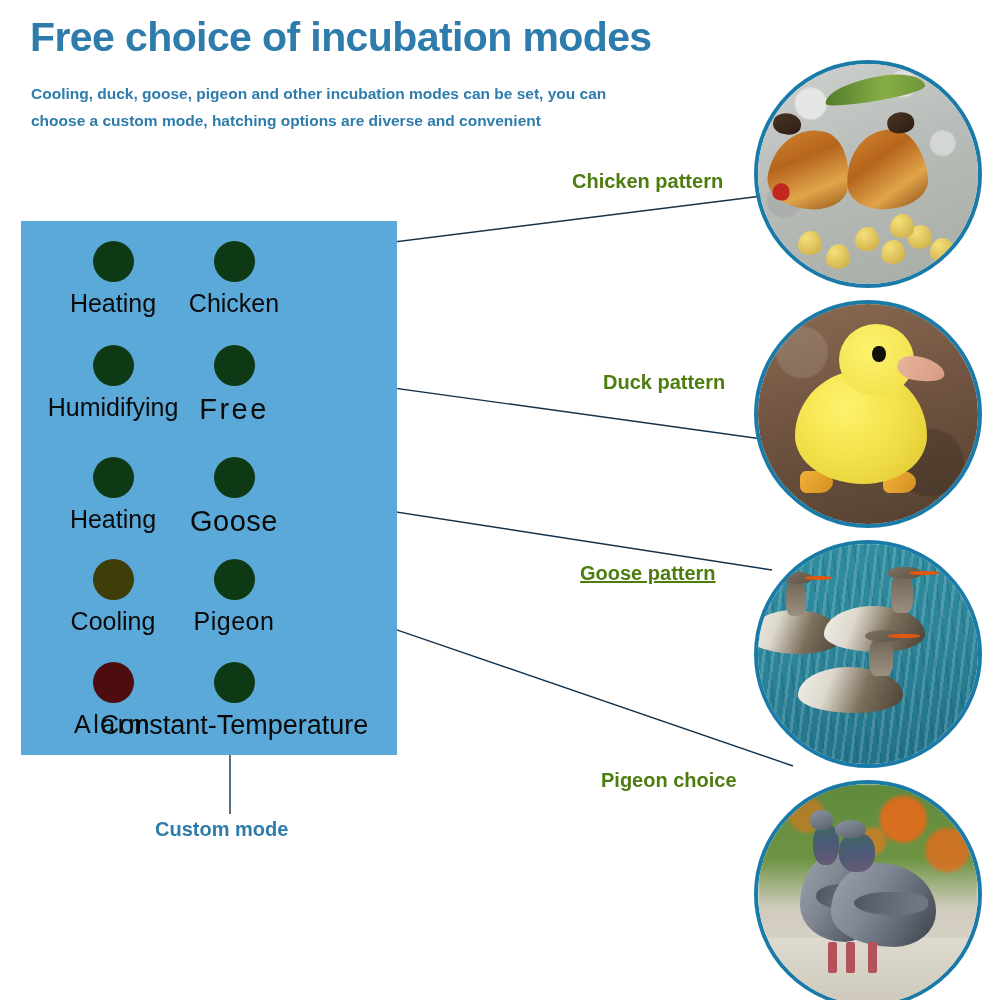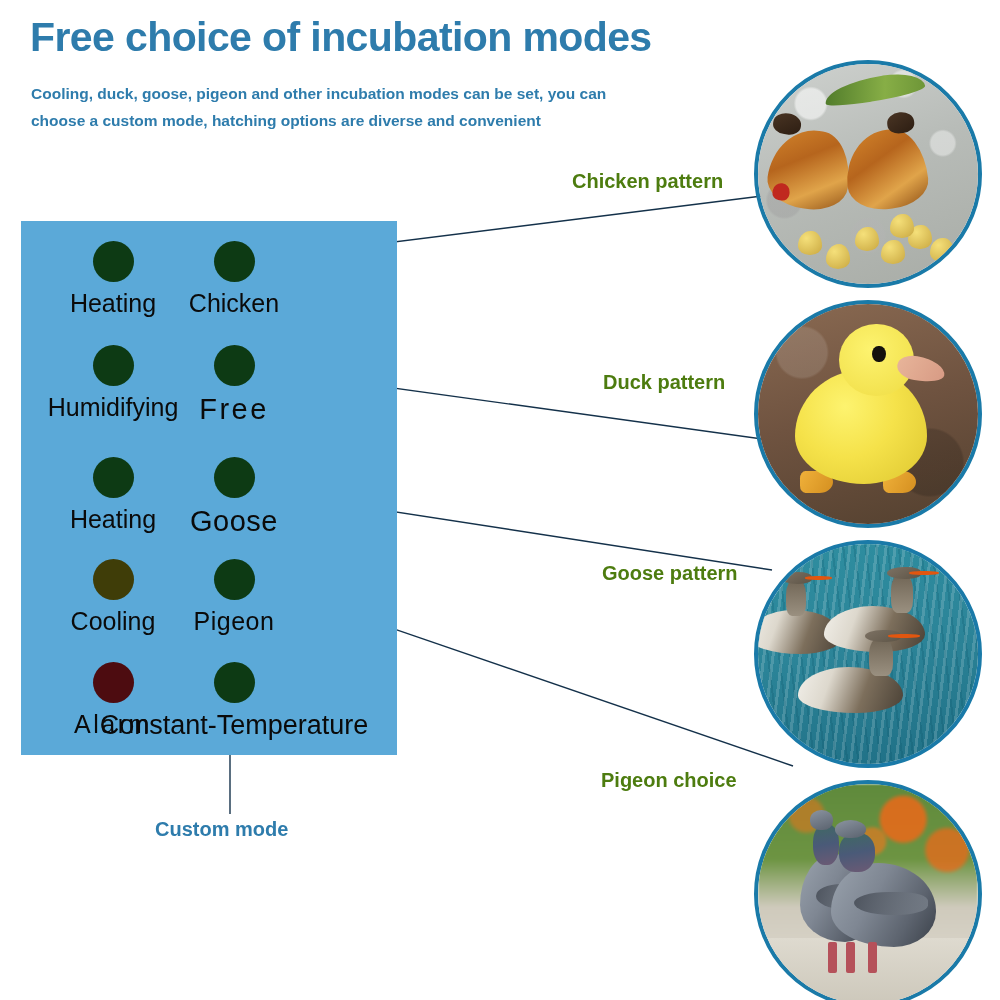--- a/index.html
+++ b/index.html
@@ -408,17 +408,17 @@
     <div class="pigeon-leg" style="left:32%; top:72%;"></div>
     <div class="pigeon-leg" style="left:40%; top:72%;"></div>
     <div class="pigeon-leg" style="left:50%; top:72%;"></div>
   </div>
 </div>
 
 <div class="callout-label" style="left:572px; top:170px;">Chicken pattern</div>
 
 <div class="callout-label" style="left:603px; top:371px;">Duck pattern</div>
 
-<div class="callout-label" style="left:602px; top:562px;">Goose pattern</div>
+<div class="callout-label" style="left:580px; top:562px;text-decoration:underline;">Goose pattern</div>
 
 <div class="callout-label" style="left:601px; top:769px;">Pigeon choice</div>
 
 <div id="custom-mode-label">Custom mode</div>
 
 </body></html>

